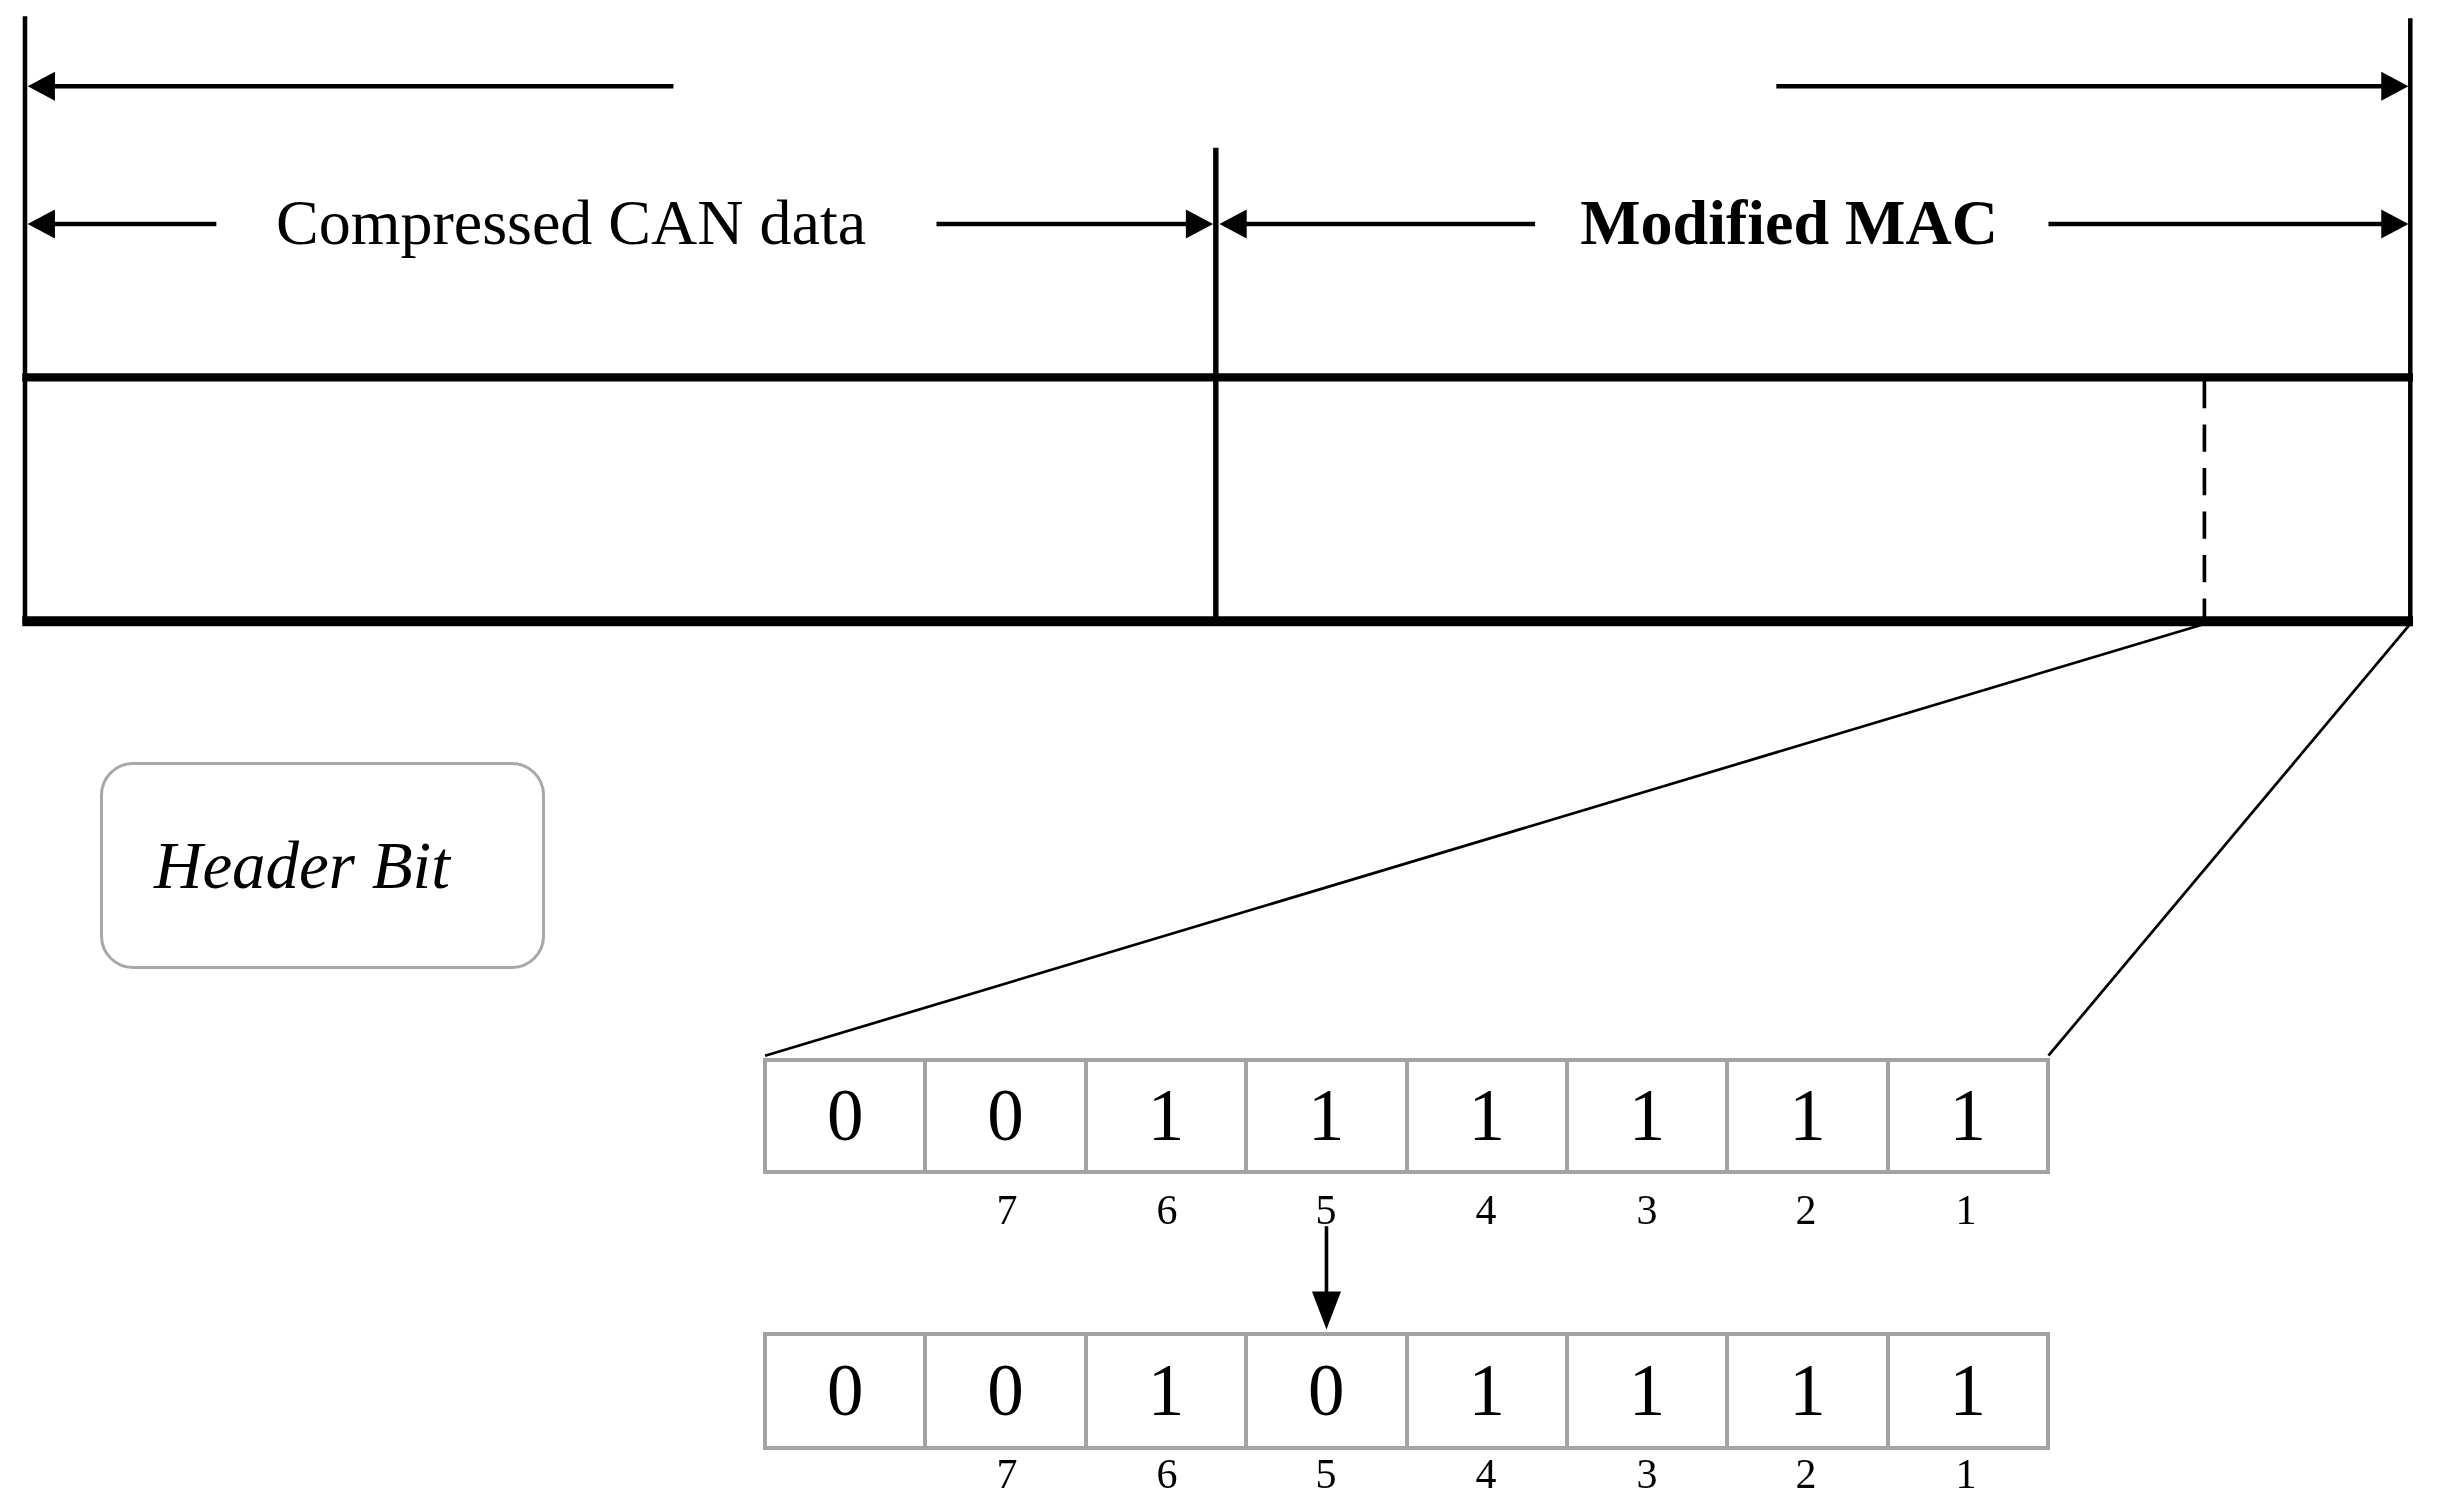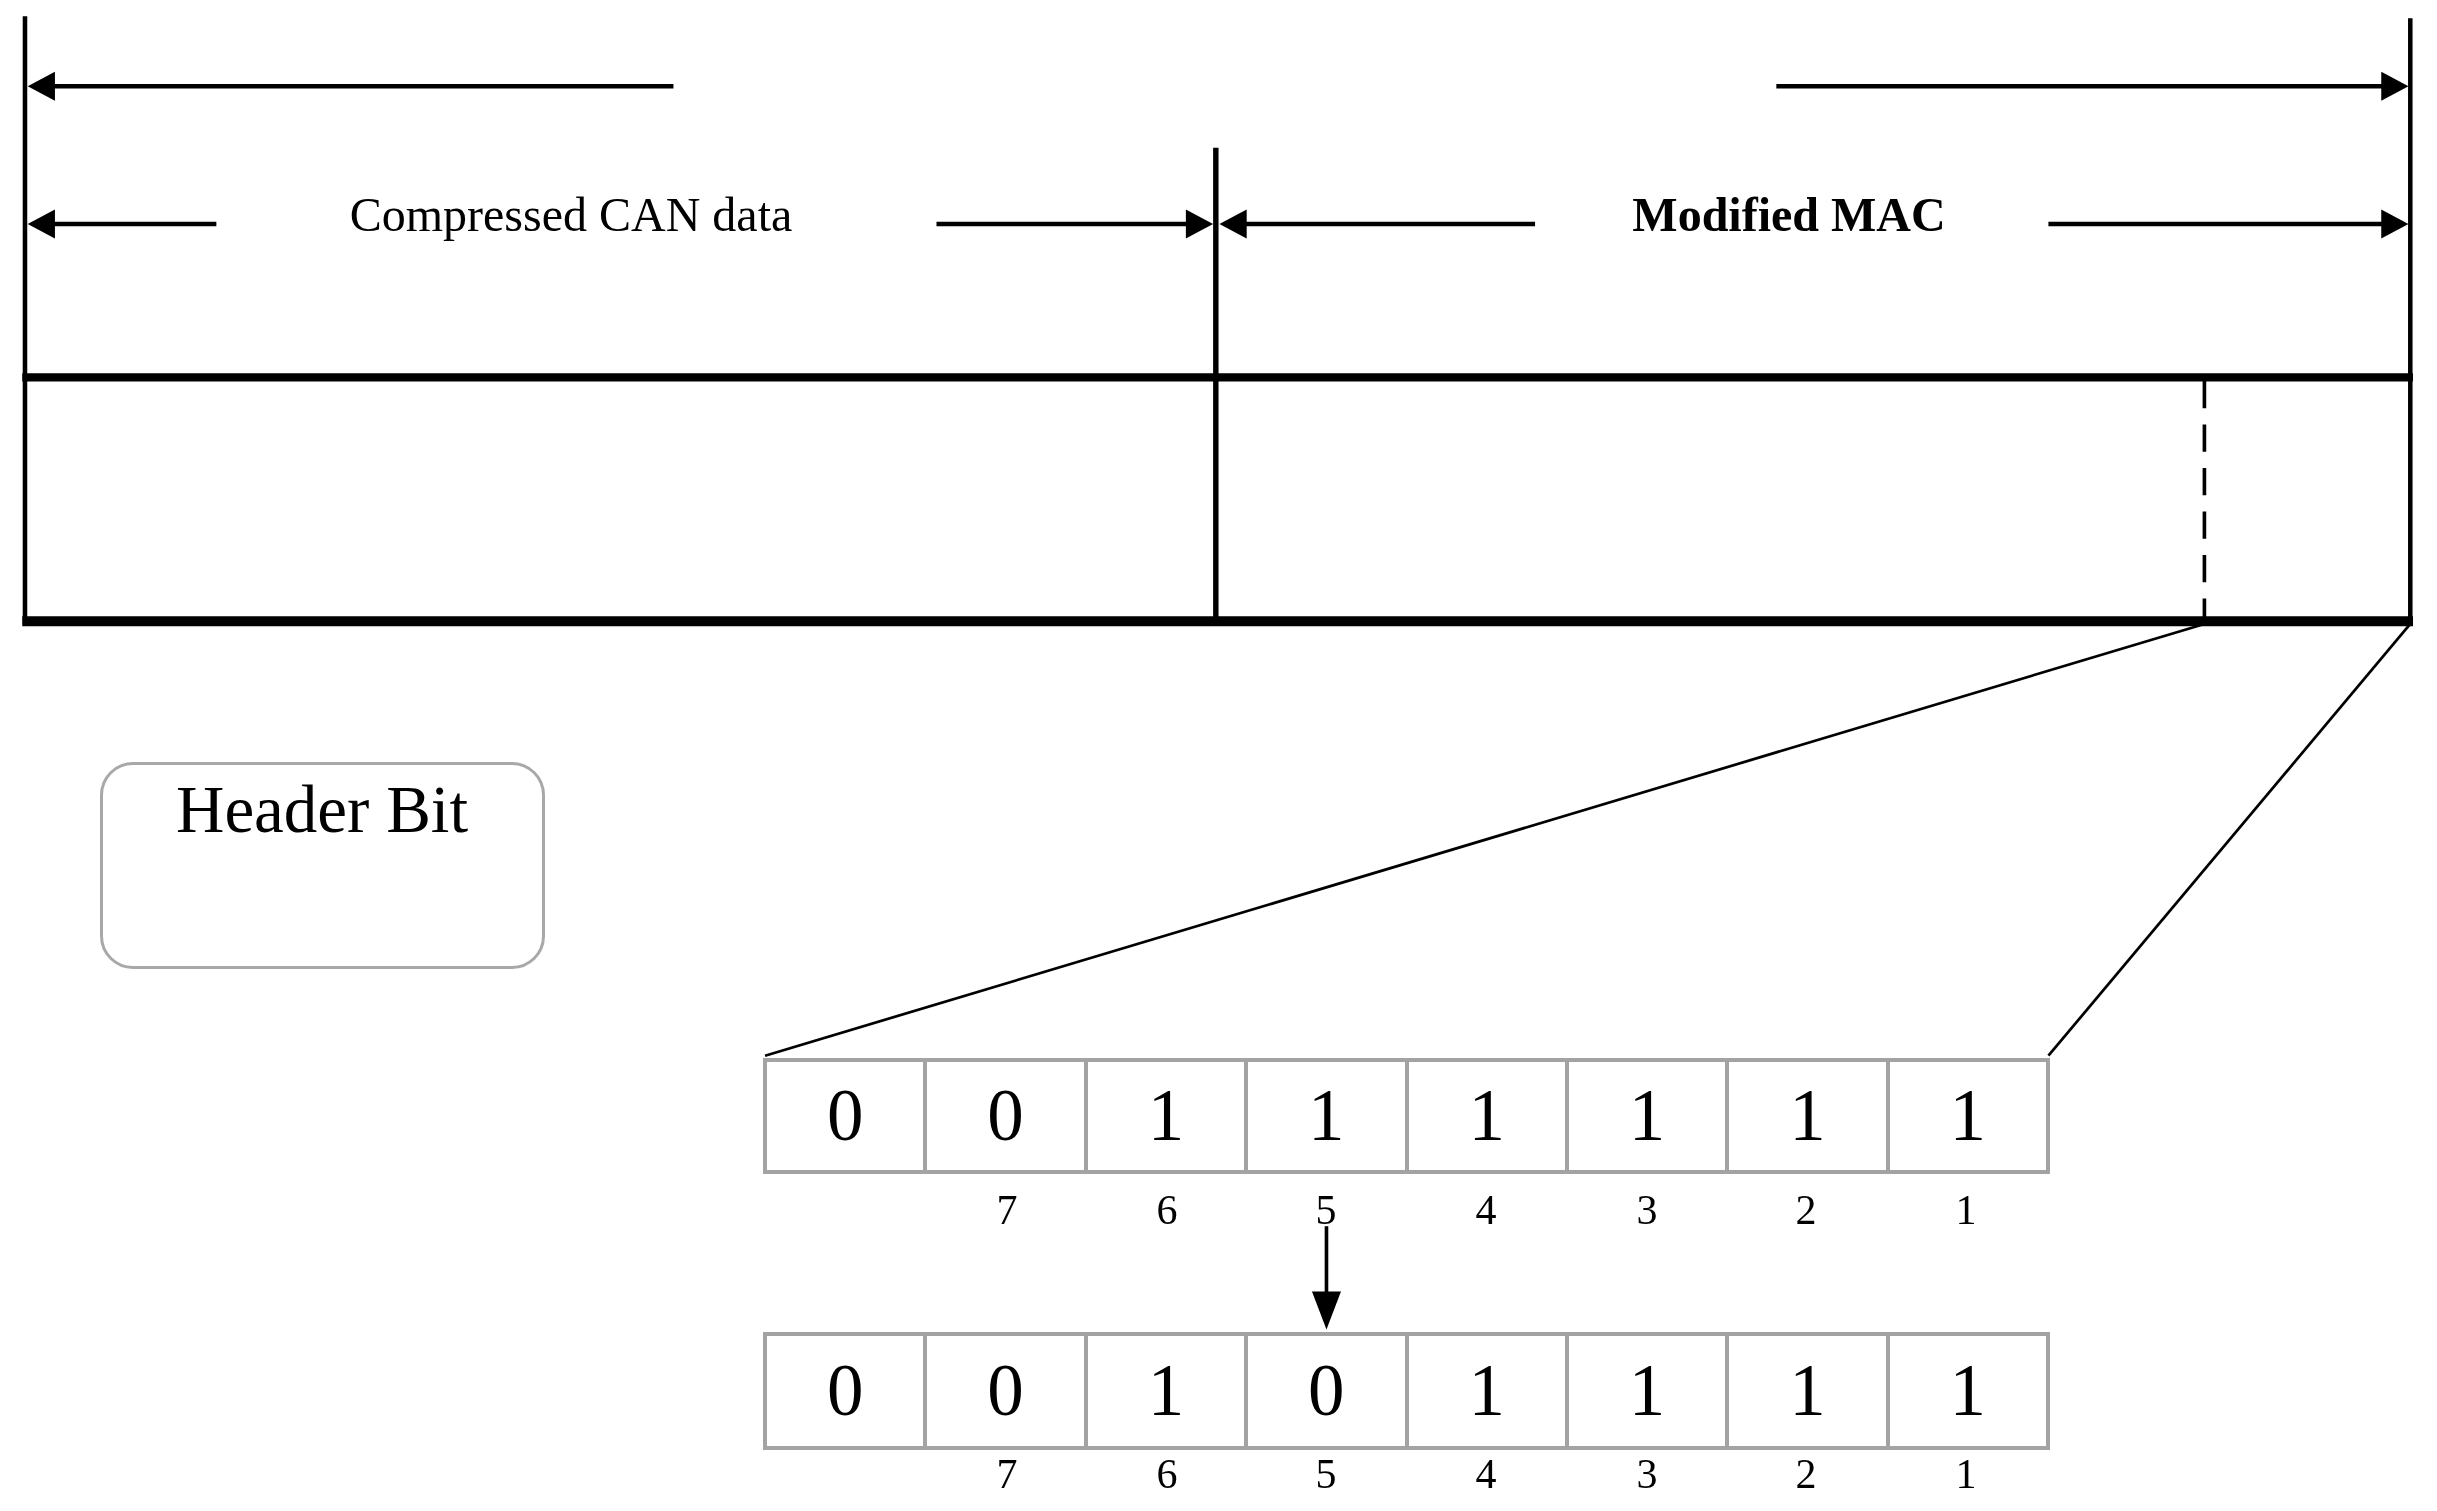--- a/index.html
+++ b/index.html
@@ -24,33 +24,35 @@
     left: 0; top: 0;
     width: 2438px; height: 1511px;
   }
   .label {
     position: absolute;
     white-space: nowrap;
     transform: translateX(-50%);
     line-height: 1;
   }
   .title-label { font-size: 74px; }
-  .segment-label { font-size: 48px; }
+  .segment-label { font-size: 64px; }
   .callout {
     position: absolute;
     left: 100px; top: 762px;
     width: 445px; height: 207px;
     border: 3.6px solid var(--callout_border);
     border-radius: 33px;
     background: var(--background);
     display: flex;
     flex-direction: column;
-    padding-left: 73px;
+    justify-content: center;
+    padding-left: 51px;
     font-size: 67px;
     line-height: 1.32;
+    font-style: italic;
   }
   .callout .sub {
     font-size: 40px;
     position: relative;
     top: 5.4px;
   }
   .bit-row {
     position: absolute;
     left: 763px;
     width: 1287px;

